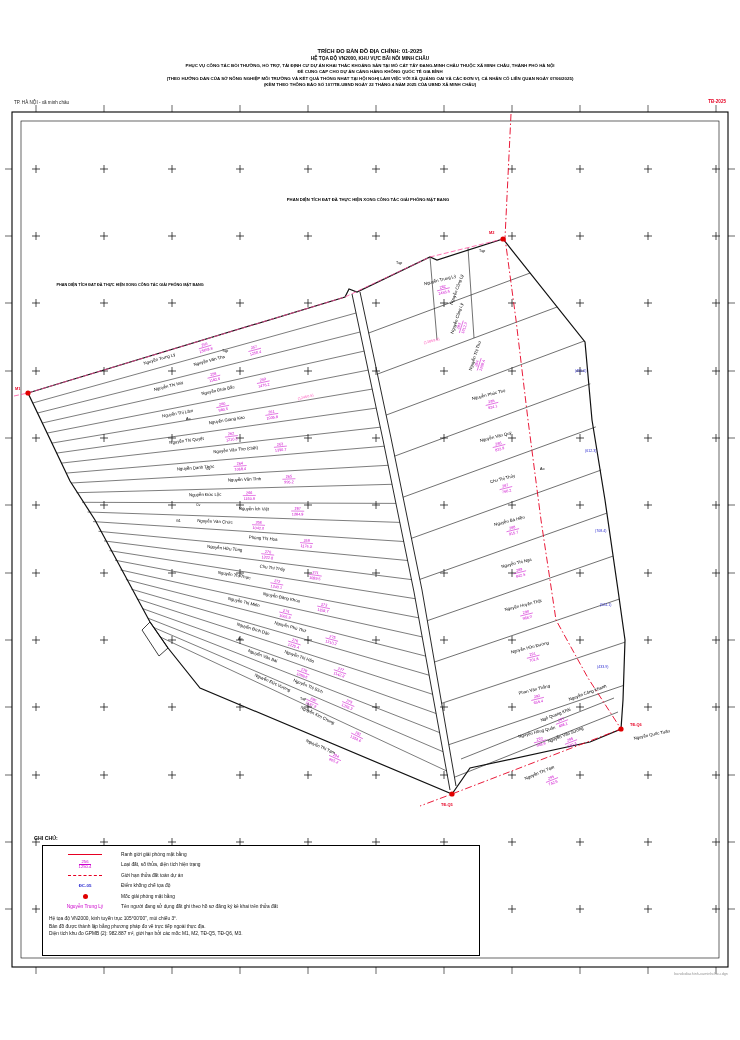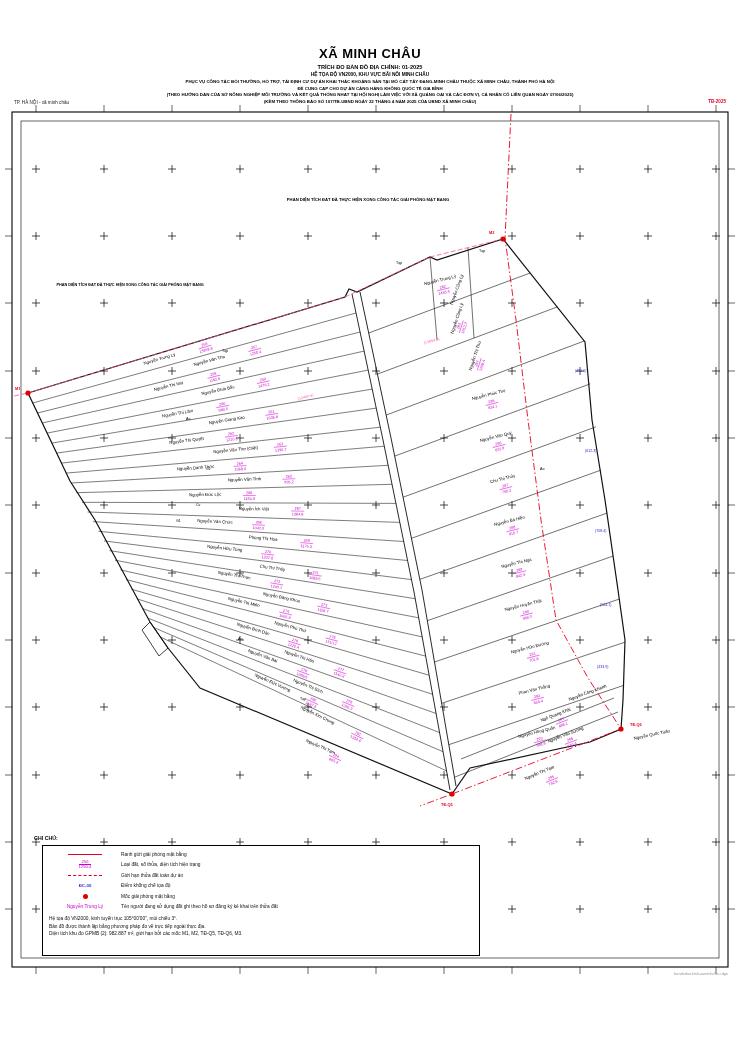--- a/index.html
+++ b/index.html
@@ -30,21 +30,20 @@
   .sym-name{color:#cc00cc;font-size:4.8px;}
   .notes{margin-top:4px;border-top:0;}
   .note-line{font-size:4.8px;color:#111;margin-top:2.6px;}
 </style>
 </head>
 <body>
 
 <div class="page">
 
   <div class="titleblock">
-    <div class="t-commune">XÃ MINH CHÂU</div>
     <div class="t-l1">TRÍCH ĐO BẢN ĐỒ ĐỊA CHÍNH: 01-2025</div>
     <div class="t-l2">HỆ TỌA ĐỘ VN2000, KHU VỰC BÃI NỔI MINH CHÂU</div>
     <div class="t-sm">PHỤC VỤ CÔNG TÁC BỒI THƯỜNG, HỖ TRỢ, TÁI ĐỊNH CƯ DỰ ÁN KHAI THÁC KHOÁNG SẢN TẠI MỎ CÁT TÂY ĐẰNG-MINH CHÂU THUỘC XÃ MINH CHÂU, THÀNH PHỐ HÀ NỘI</div>
     <div class="t-sm">ĐỂ CUNG CẤP CHO DỰ ÁN CẢNG HÀNG KHÔNG QUỐC TẾ GIA BÌNH</div>
     <div class="t-sm">(THEO HƯỚNG DẪN CỦA SỞ NÔNG NGHIỆP MÔI TRƯỜNG VÀ KẾT QUẢ THỐNG NHẤT TẠI HỘI NGHỊ LÀM VIỆC VỚI XÃ QUẢNG OAI VÀ CÁC ĐƠN VỊ, CÁ NHÂN CÓ LIÊN QUAN NGÀY 07/06/2025)</div>
     <div class="t-sm">(KÈM THEO THÔNG BÁO SỐ 107/TB-UBND NGÀY 22 THÁNG 4 NĂM 2025 CỦA UBND XÃ MINH CHÂU)</div>
   </div>
 
   <div class="corner-label corner-left">TP. HÀ NỘI - xã minh châu</div>
   <div class="corner-label corner-right">TĐ-2025</div>

